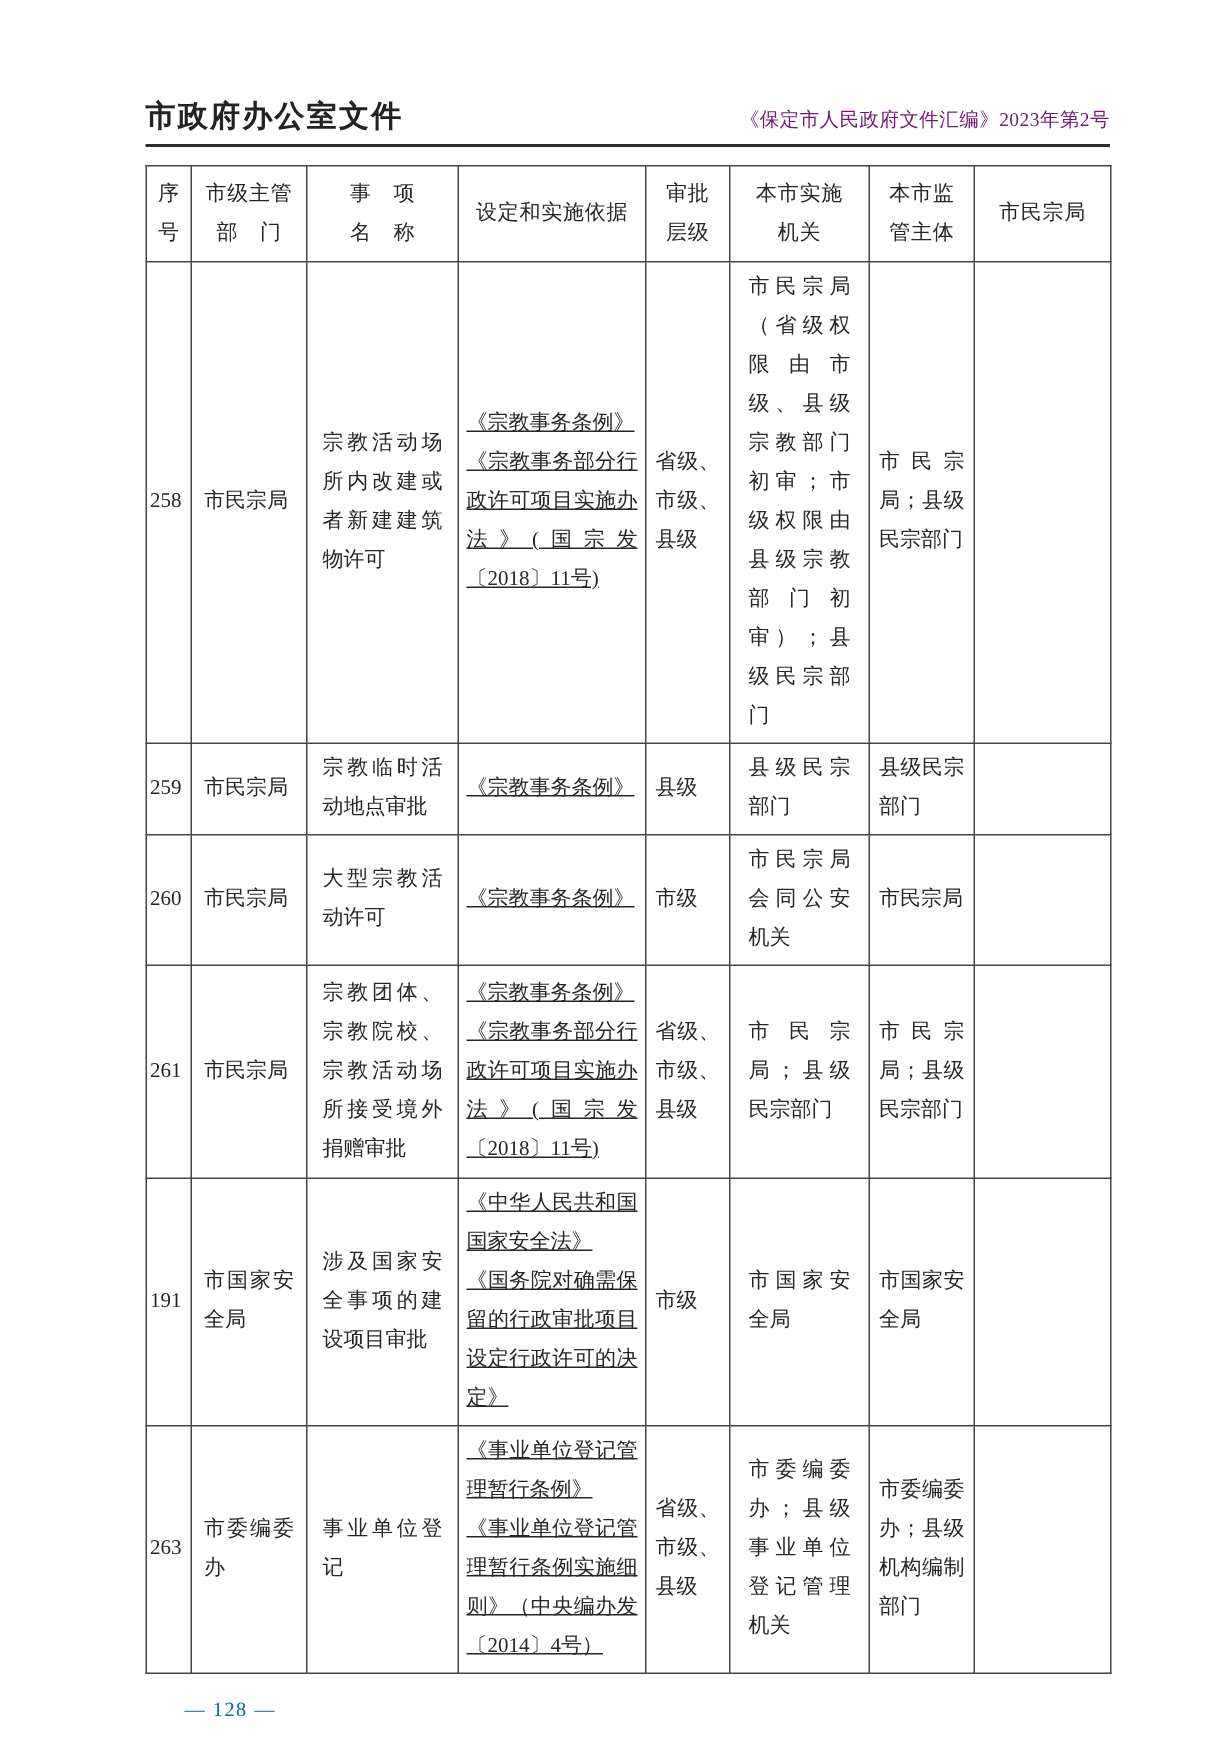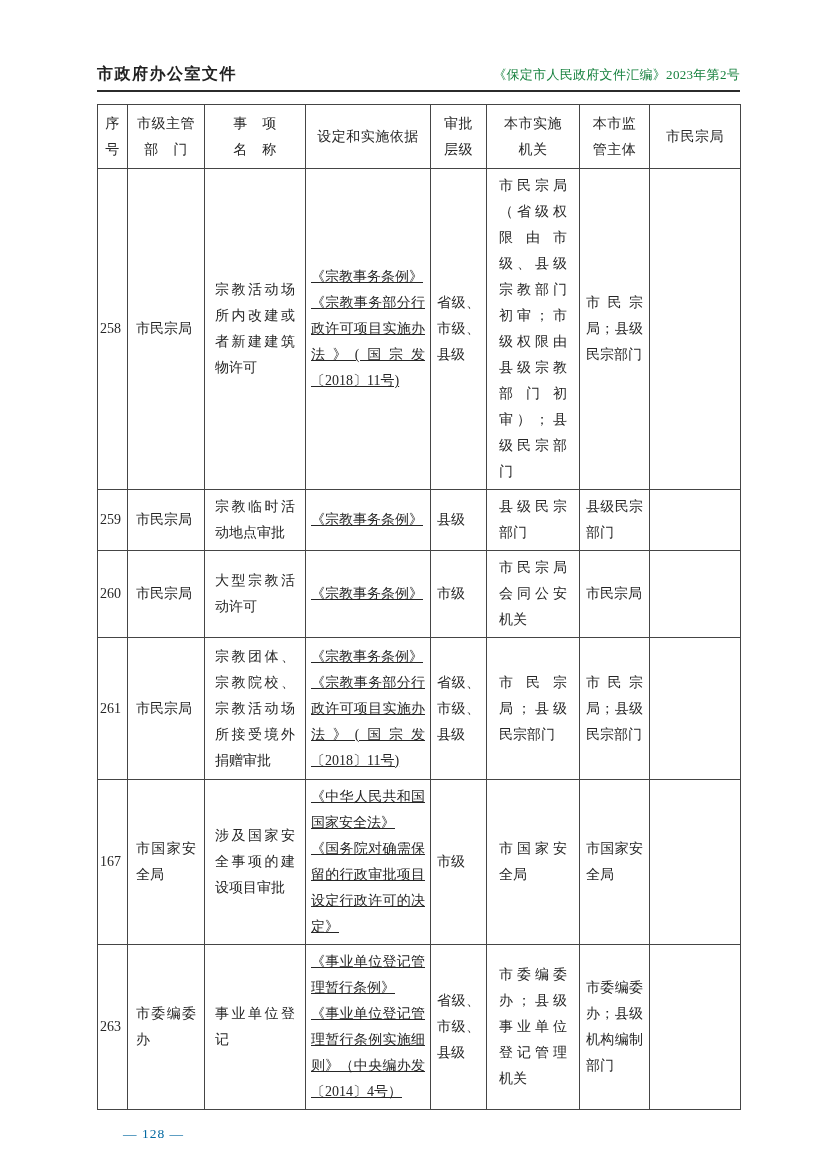--- a/index.html
+++ b/index.html
@@ -24,27 +24,27 @@
   .doc-header {
     display: flex;
     justify-content: space-between;
     align-items: baseline;
     padding-top: 64px;
     margin-bottom: 5px;
   }
   .doc-header-left {
     font-family: Liberation Serif, serif;
     font-weight: bold;
-    font-size: 16px;
+    font-size: 20px;
     letter-spacing: 1.5px;
     color: #222222;
   }
   .doc-header-right {
     font-size: 13px;
-    color: #15803d;
+    color: #701a75;
     letter-spacing: 0.3px;
   }
   .header-rule {
     height: 0;
     border-top: 2.2px solid #2b2b2b;
     margin-bottom: 12px;
   }
   table.items {
     border-collapse: collapse;
     table-layout: fixed;
@@ -172,21 +172,21 @@
         <td class="c-dept">市民宗局</td>
         <td class="c-name">宗教团体、宗教院校、宗教活动场所接受境外捐赠审批</td>
         <td class="c-basis">《宗教事务条例》
 《宗教事务部分行政许可项目实施办法》(国宗发〔2018〕11号)</td>
         <td class="c-level">省级、市级、县级</td>
         <td class="c-impl">市民宗局；县级民宗部门</td>
         <td class="c-sup">市民宗局；县级民宗部门</td>
         <td class="c-note"></td>
       </tr>
       <tr class="r4">
-        <td class="c-no">167</td>
+        <td class="c-no">191</td>
         <td class="c-dept">市国家安全局</td>
         <td class="c-name">涉及国家安全事项的建设项目审批</td>
         <td class="c-basis">《中华人民共和国国家安全法》
 《国务院对确需保留的行政审批项目设定行政许可的决定》</td>
         <td class="c-level">市级</td>
         <td class="c-impl">市国家安全局</td>
         <td class="c-sup">市国家安全局</td>
         <td class="c-note"></td>
       </tr>
       <tr class="r5">

